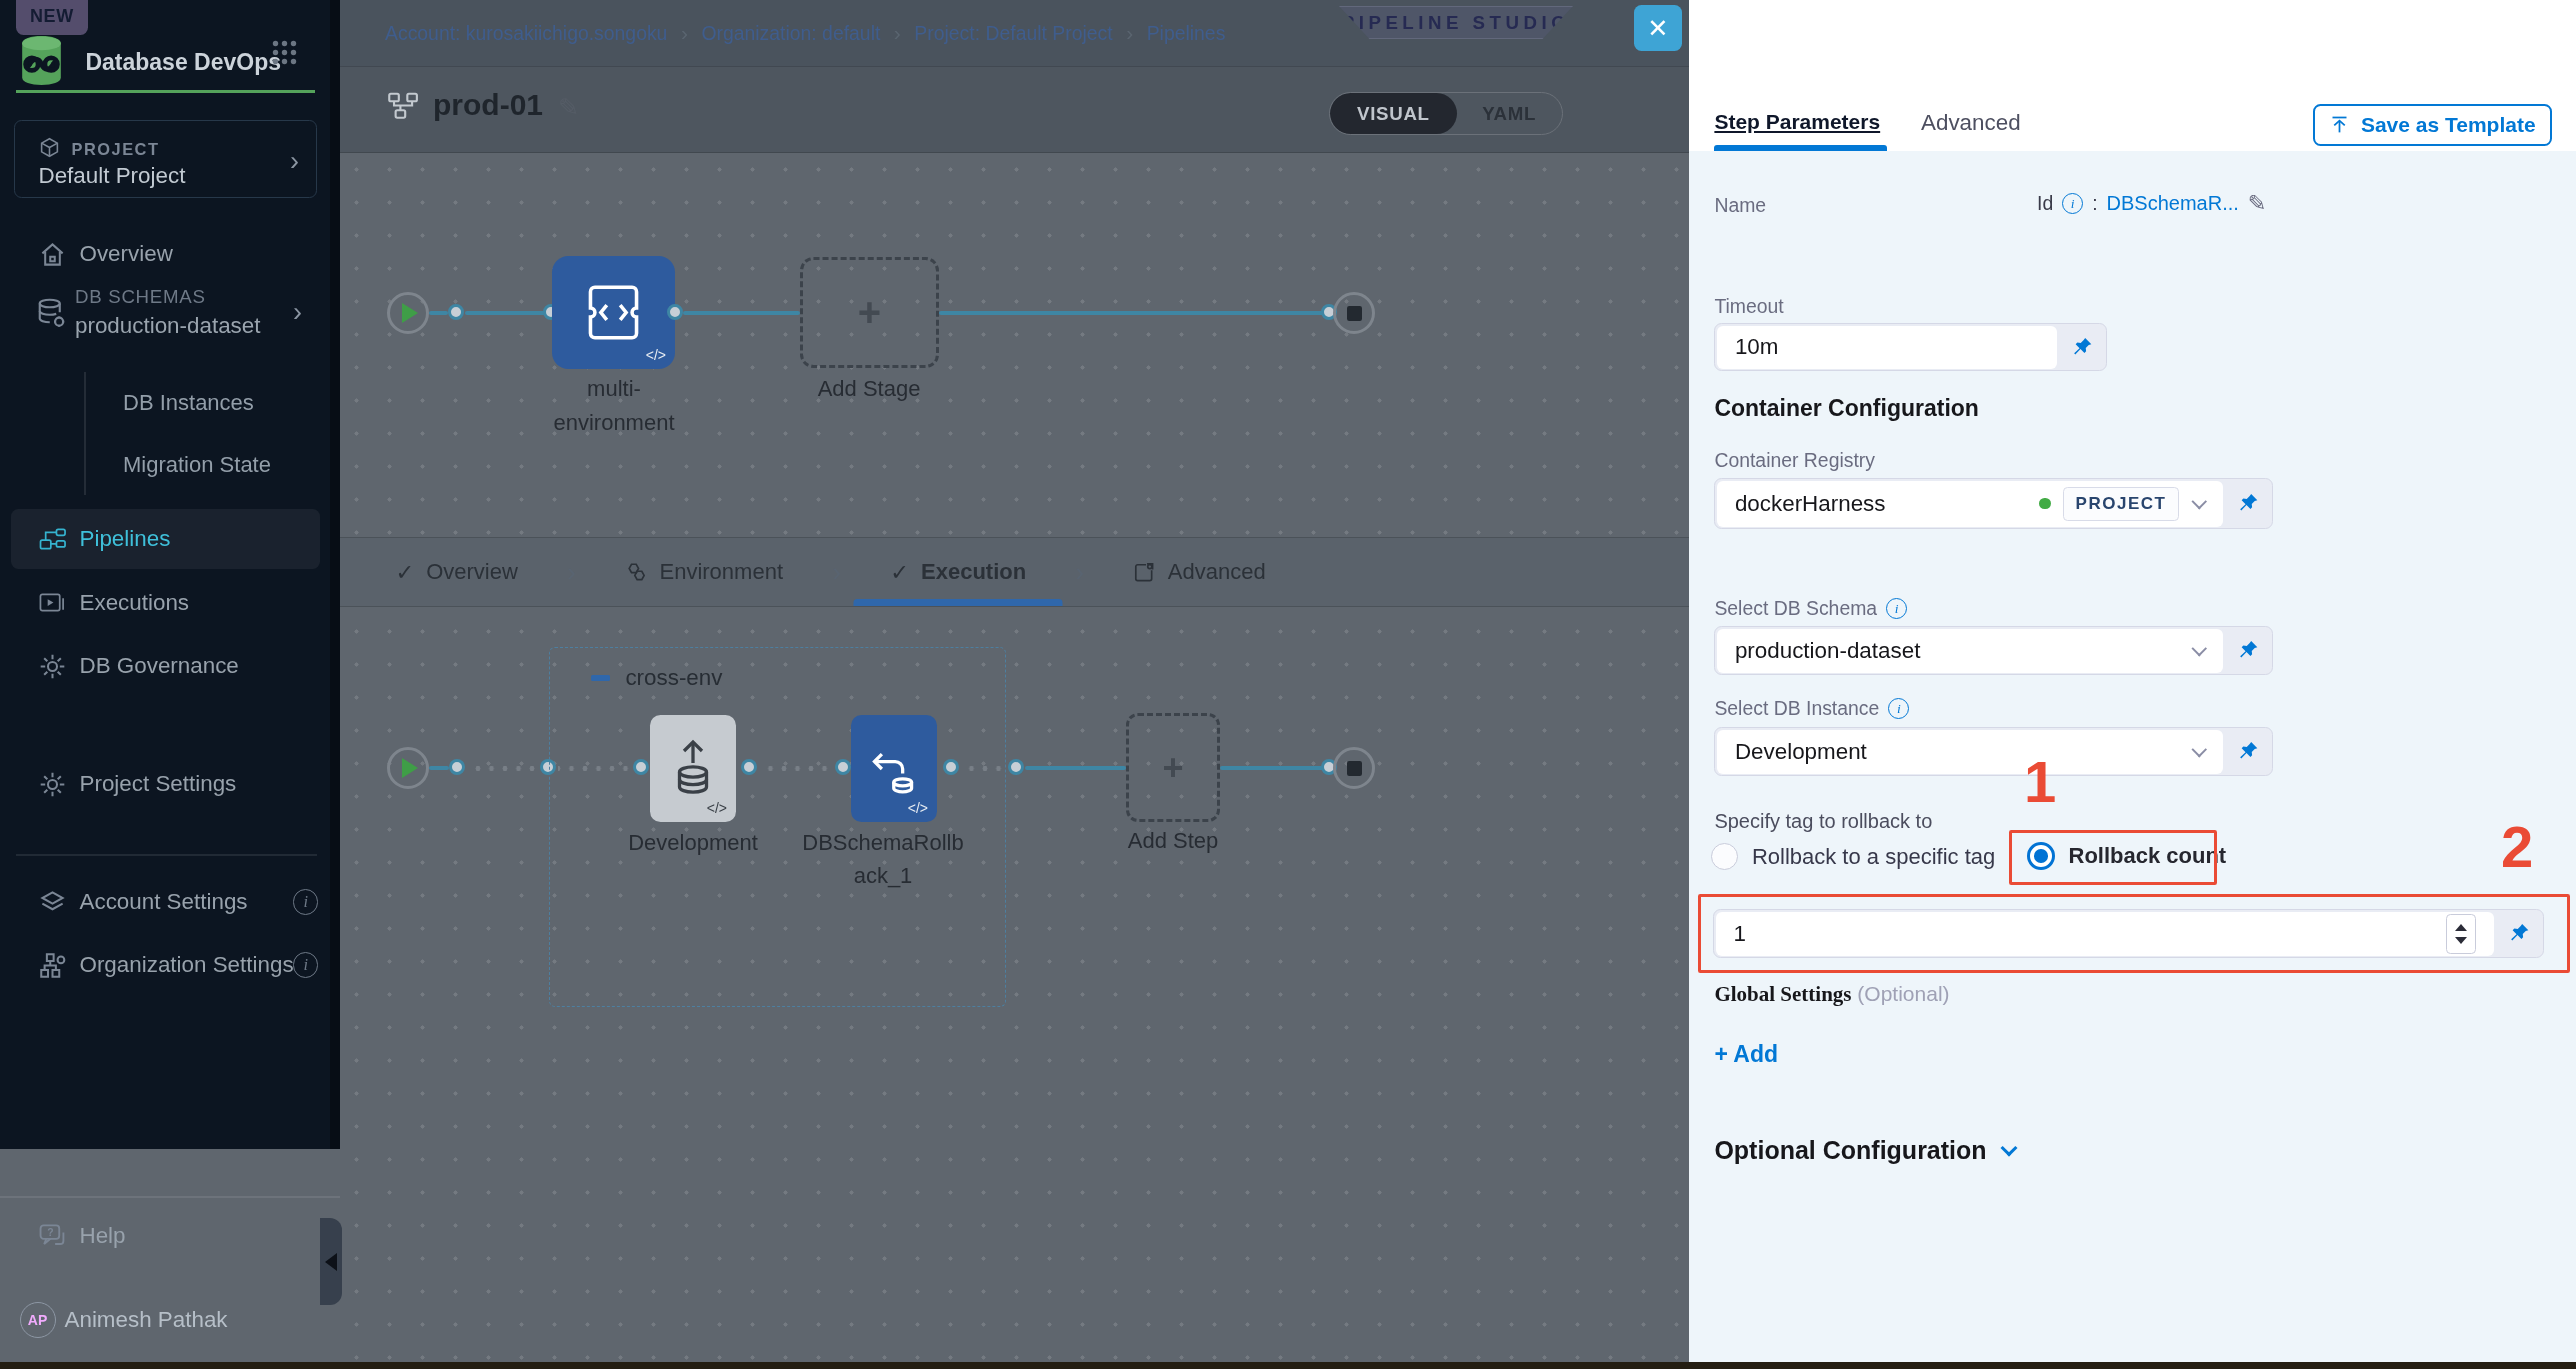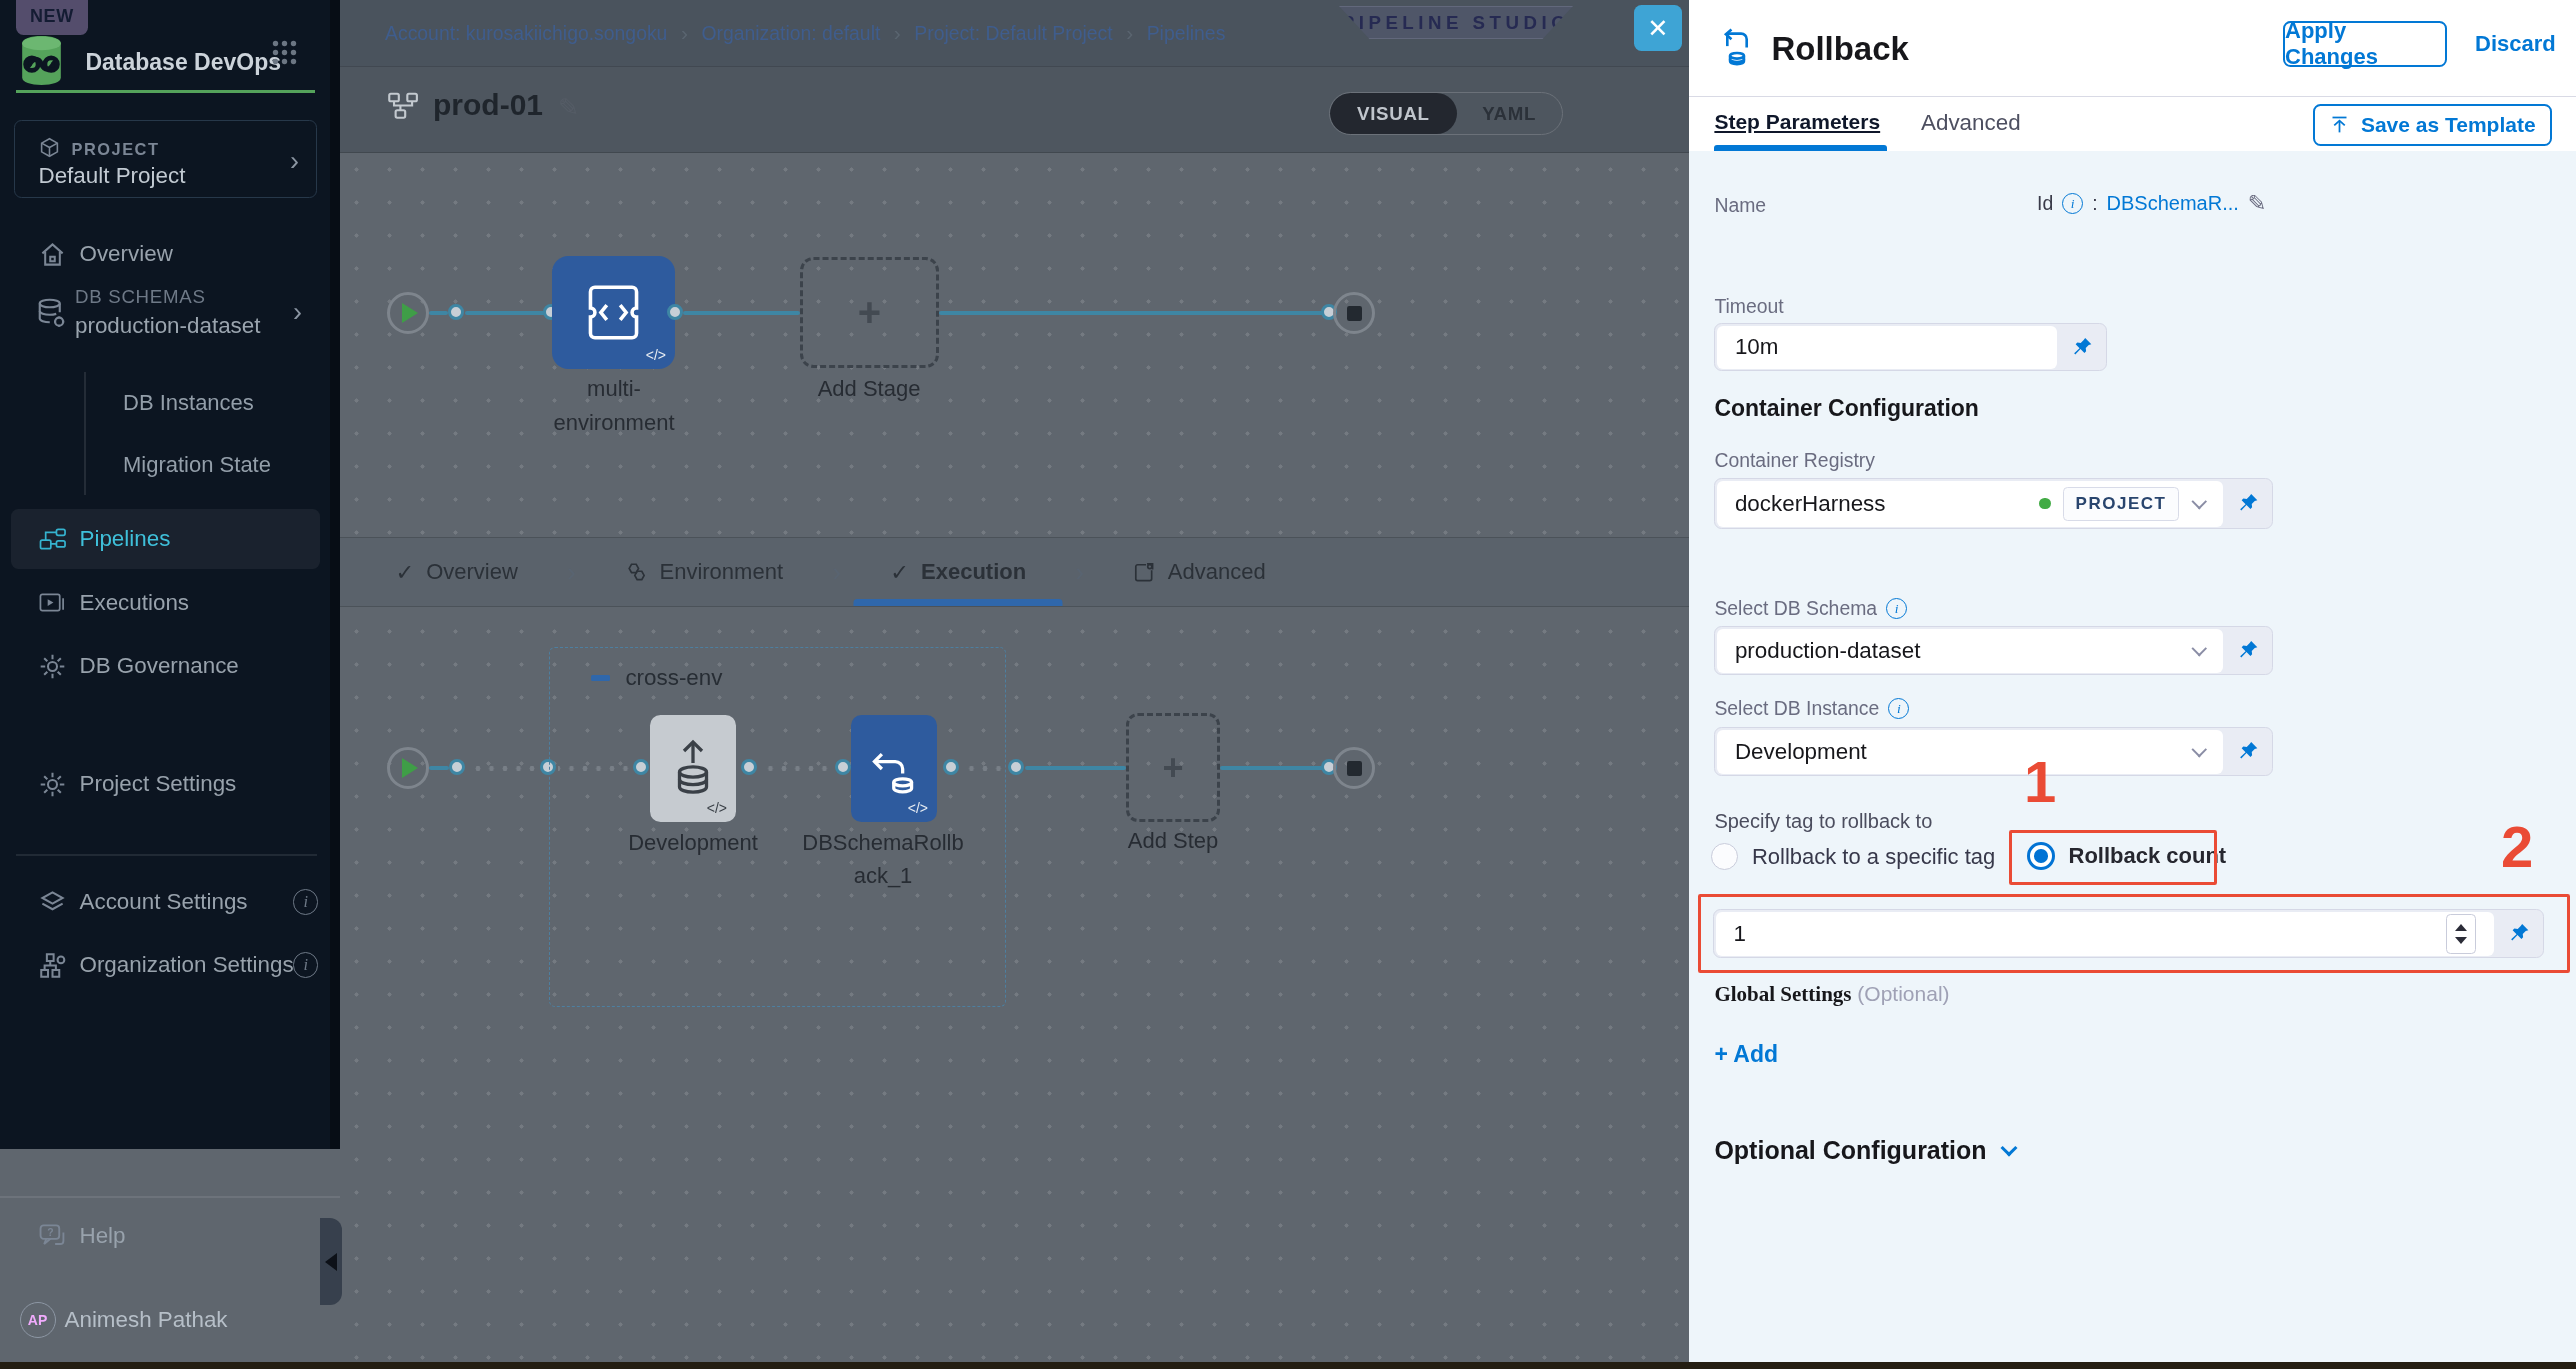--- a/index.html
+++ b/index.html
@@ -475,39 +475,20 @@
       <span class="stop-sq"></span>
     </div>
 
     <div class="g-label" style="left:353px; top:830px;">Development</div>
     <div class="g-label" style="left:543px; top:830px;">DBSchemaRollb</div>
     <div class="g-label" style="left:543px; top:863px;">ack_1</div>
     <div class="g-label" style="left:833px; top:828px;">Add Step</div>
   </div>
 
   <div class="panel">
-    <div class="panel-header">
-      <div class="panel-title-row">
-        <span>
-          <svg width="36" height="39" viewBox="0 0 26 28" fill="none" stroke="#0278d5" stroke-width="1.9">
-            <path d="M6 4h10a4 4 0 0 1 4 4v6"></path>
-            <path d="M9 1L5 4.5 9 8"></path>
-            <path d="M6 4v9"></path>
-            <ellipse cx="13" cy="20" rx="5" ry="2"></ellipse>
-            <path d="M8 20v4c0 1.1 2.2 2 5 2s5-.9 5-2v-4"></path>
-            <path d="M8 22.5c0 1.1 2.2 2 5 2s5-.9 5-2"></path>
-          </svg>
-        </span>
-        <span class="panel-title">Rollback</span>
-      </div>
-      <div class="btn-outline apply-btn">
-        <span>Apply Changes</span>
-      </div>
-      <div class="discard-link">Discard</div>
-    </div>
 
     <div class="panel-tabs">
       <span class="ptab-active">Step Parameters</span>
       <span class="ptab-underline"></span>
       <span class="ptab">Advanced</span>
       <div class="btn-outline savetpl-btn">
         <svg width="21" height="21" viewBox="0 0 24 24" fill="none" stroke="#0278d5" stroke-width="2">
           <path d="M4 4h16"></path>
             <path d="M12 21V8"></path>
             <path d="M6 13l6-5.5L18 13"></path>

